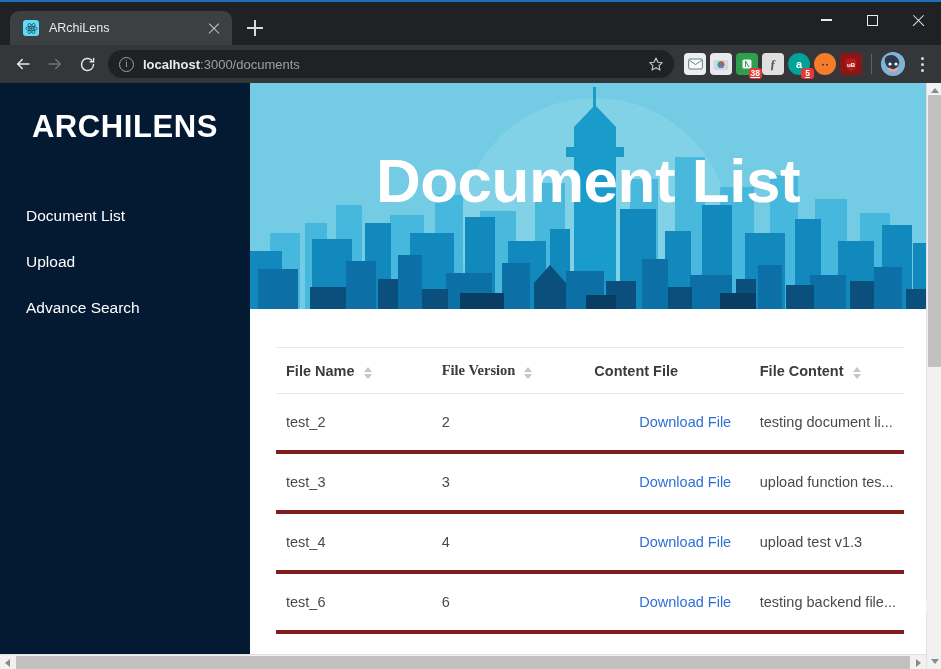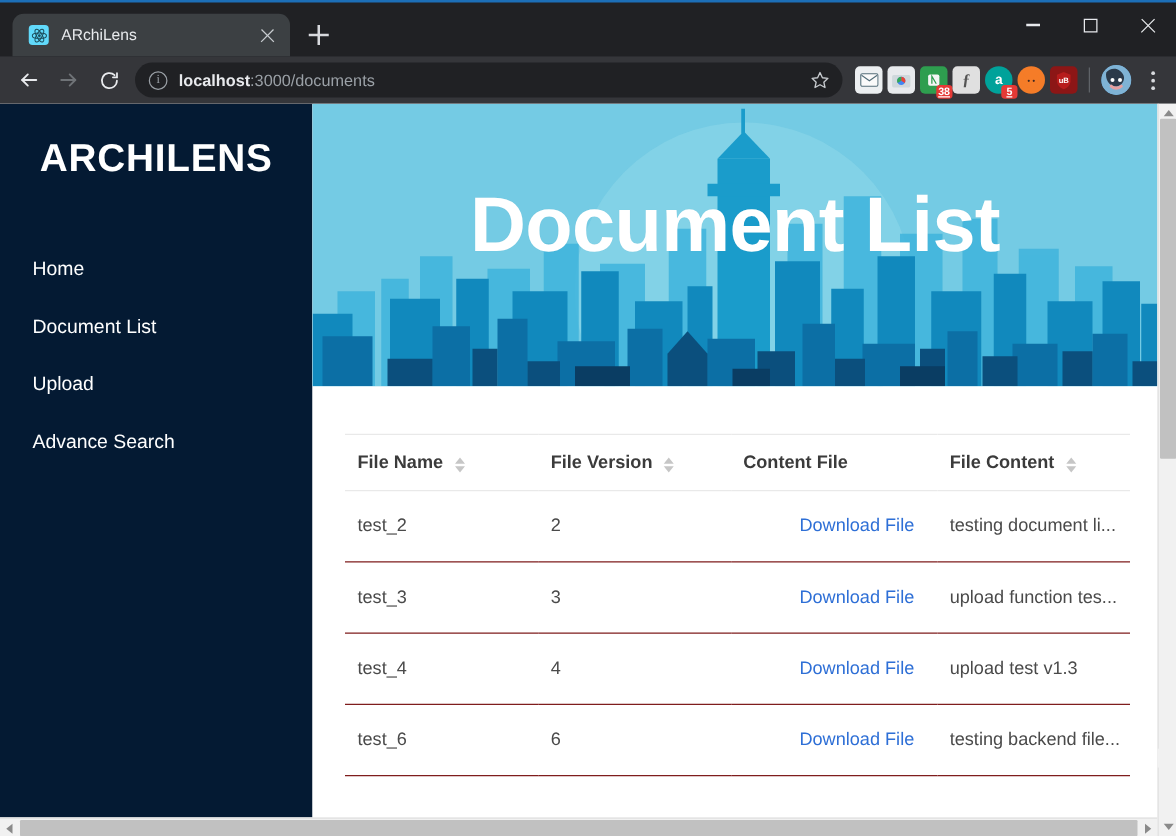--- a/index.html
+++ b/index.html
@@ -155,26 +155,26 @@
   .sort-icon { display:inline-flex; flex-direction:column; gap:2px; }
   .sort-icon i {
     display:block; width:0; height:0; border-left: 4.5px solid transparent;
     border-right: 4.5px solid transparent;
   }
   .sort-icon i.up   { border-bottom: 5px solid #c6c6c6; }
   .sort-icon i.down { border-top: 5px solid #c6c6c6; }
 
   tbody td {
     font-size: 14.5px; color: #4a4a4a; padding: 20px 8px 20px 10px;
-    border-bottom: 1px solid #7f1d1d; white-space: nowrap;
+    border-bottom: 4px solid #7f1d1d; white-space: nowrap;
     overflow: hidden; text-overflow: ellipsis;
   }
   tbody td a { color: #2e6fd6; text-decoration: none; cursor: pointer; margin-left: 45px; }
   .col-name    { width: 28%; }
-  .col-version { width: 27%; }
+  .col-version { width: 27%; font-family: Liberation Serif, serif; }
   .col-attach  { width: 27%; }
   .col-content { width: 18%; }
 
   
   .vscroll {
     position: absolute; right: 0; top: 83px; width: 15px; height: 586px;
     background: #f1f1f1; border-left: 1px solid #e0e0e0;
   }
   .vthumb {
     position: absolute; left: 1px; top: 12px; width: 13px; height: 272px;
@@ -329,21 +329,20 @@
           <i></i>
         </div>
     </div>
   </div>
 
   <div class="viewport">
     <div class="page">
 
       <div class="sidebar">
         <div class="brand">ARCHILENS</div>
-        <div class="nav-item">Home</div>
         <div class="nav-item">Document List</div>
         <div class="nav-item">Upload</div>
         <div class="nav-item">Advance Search</div>
       </div>
 
       <div class="content">
 
         <div class="hero">
           <svg viewBox="0 0 676 226" preserveAspectRatio="none">
             <rect width="676" height="226" fill="#74cbe4"></rect>

